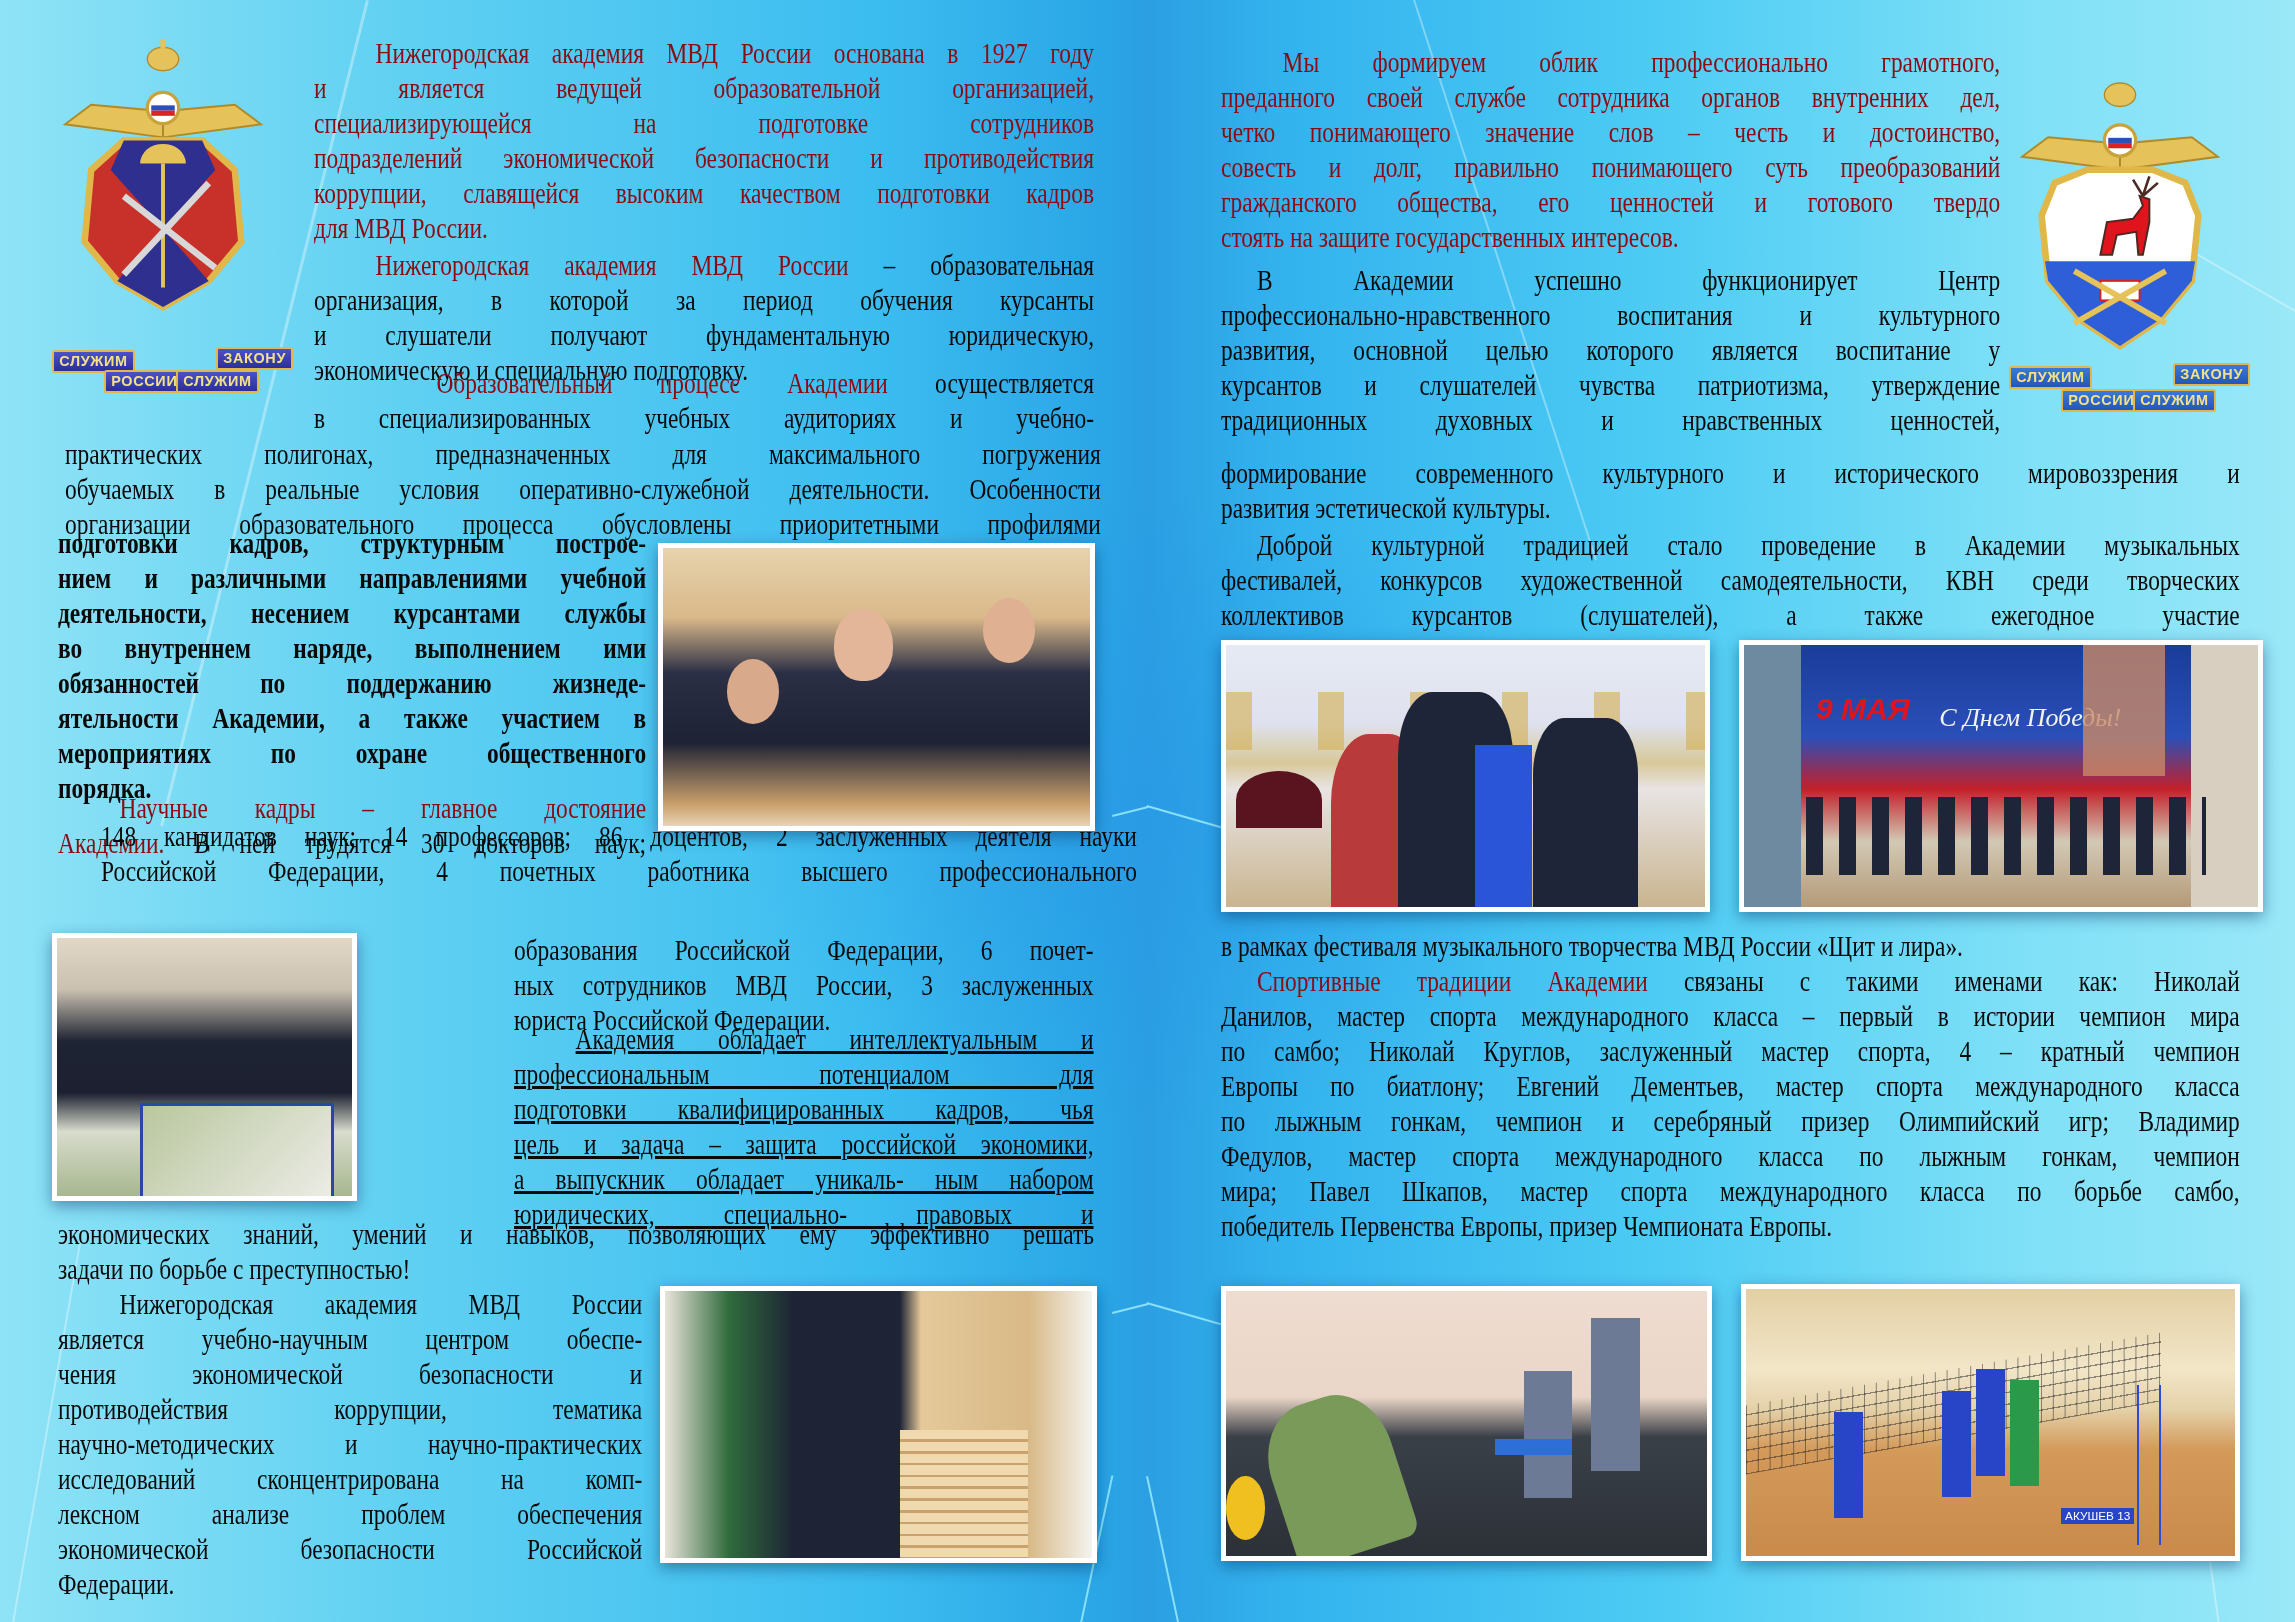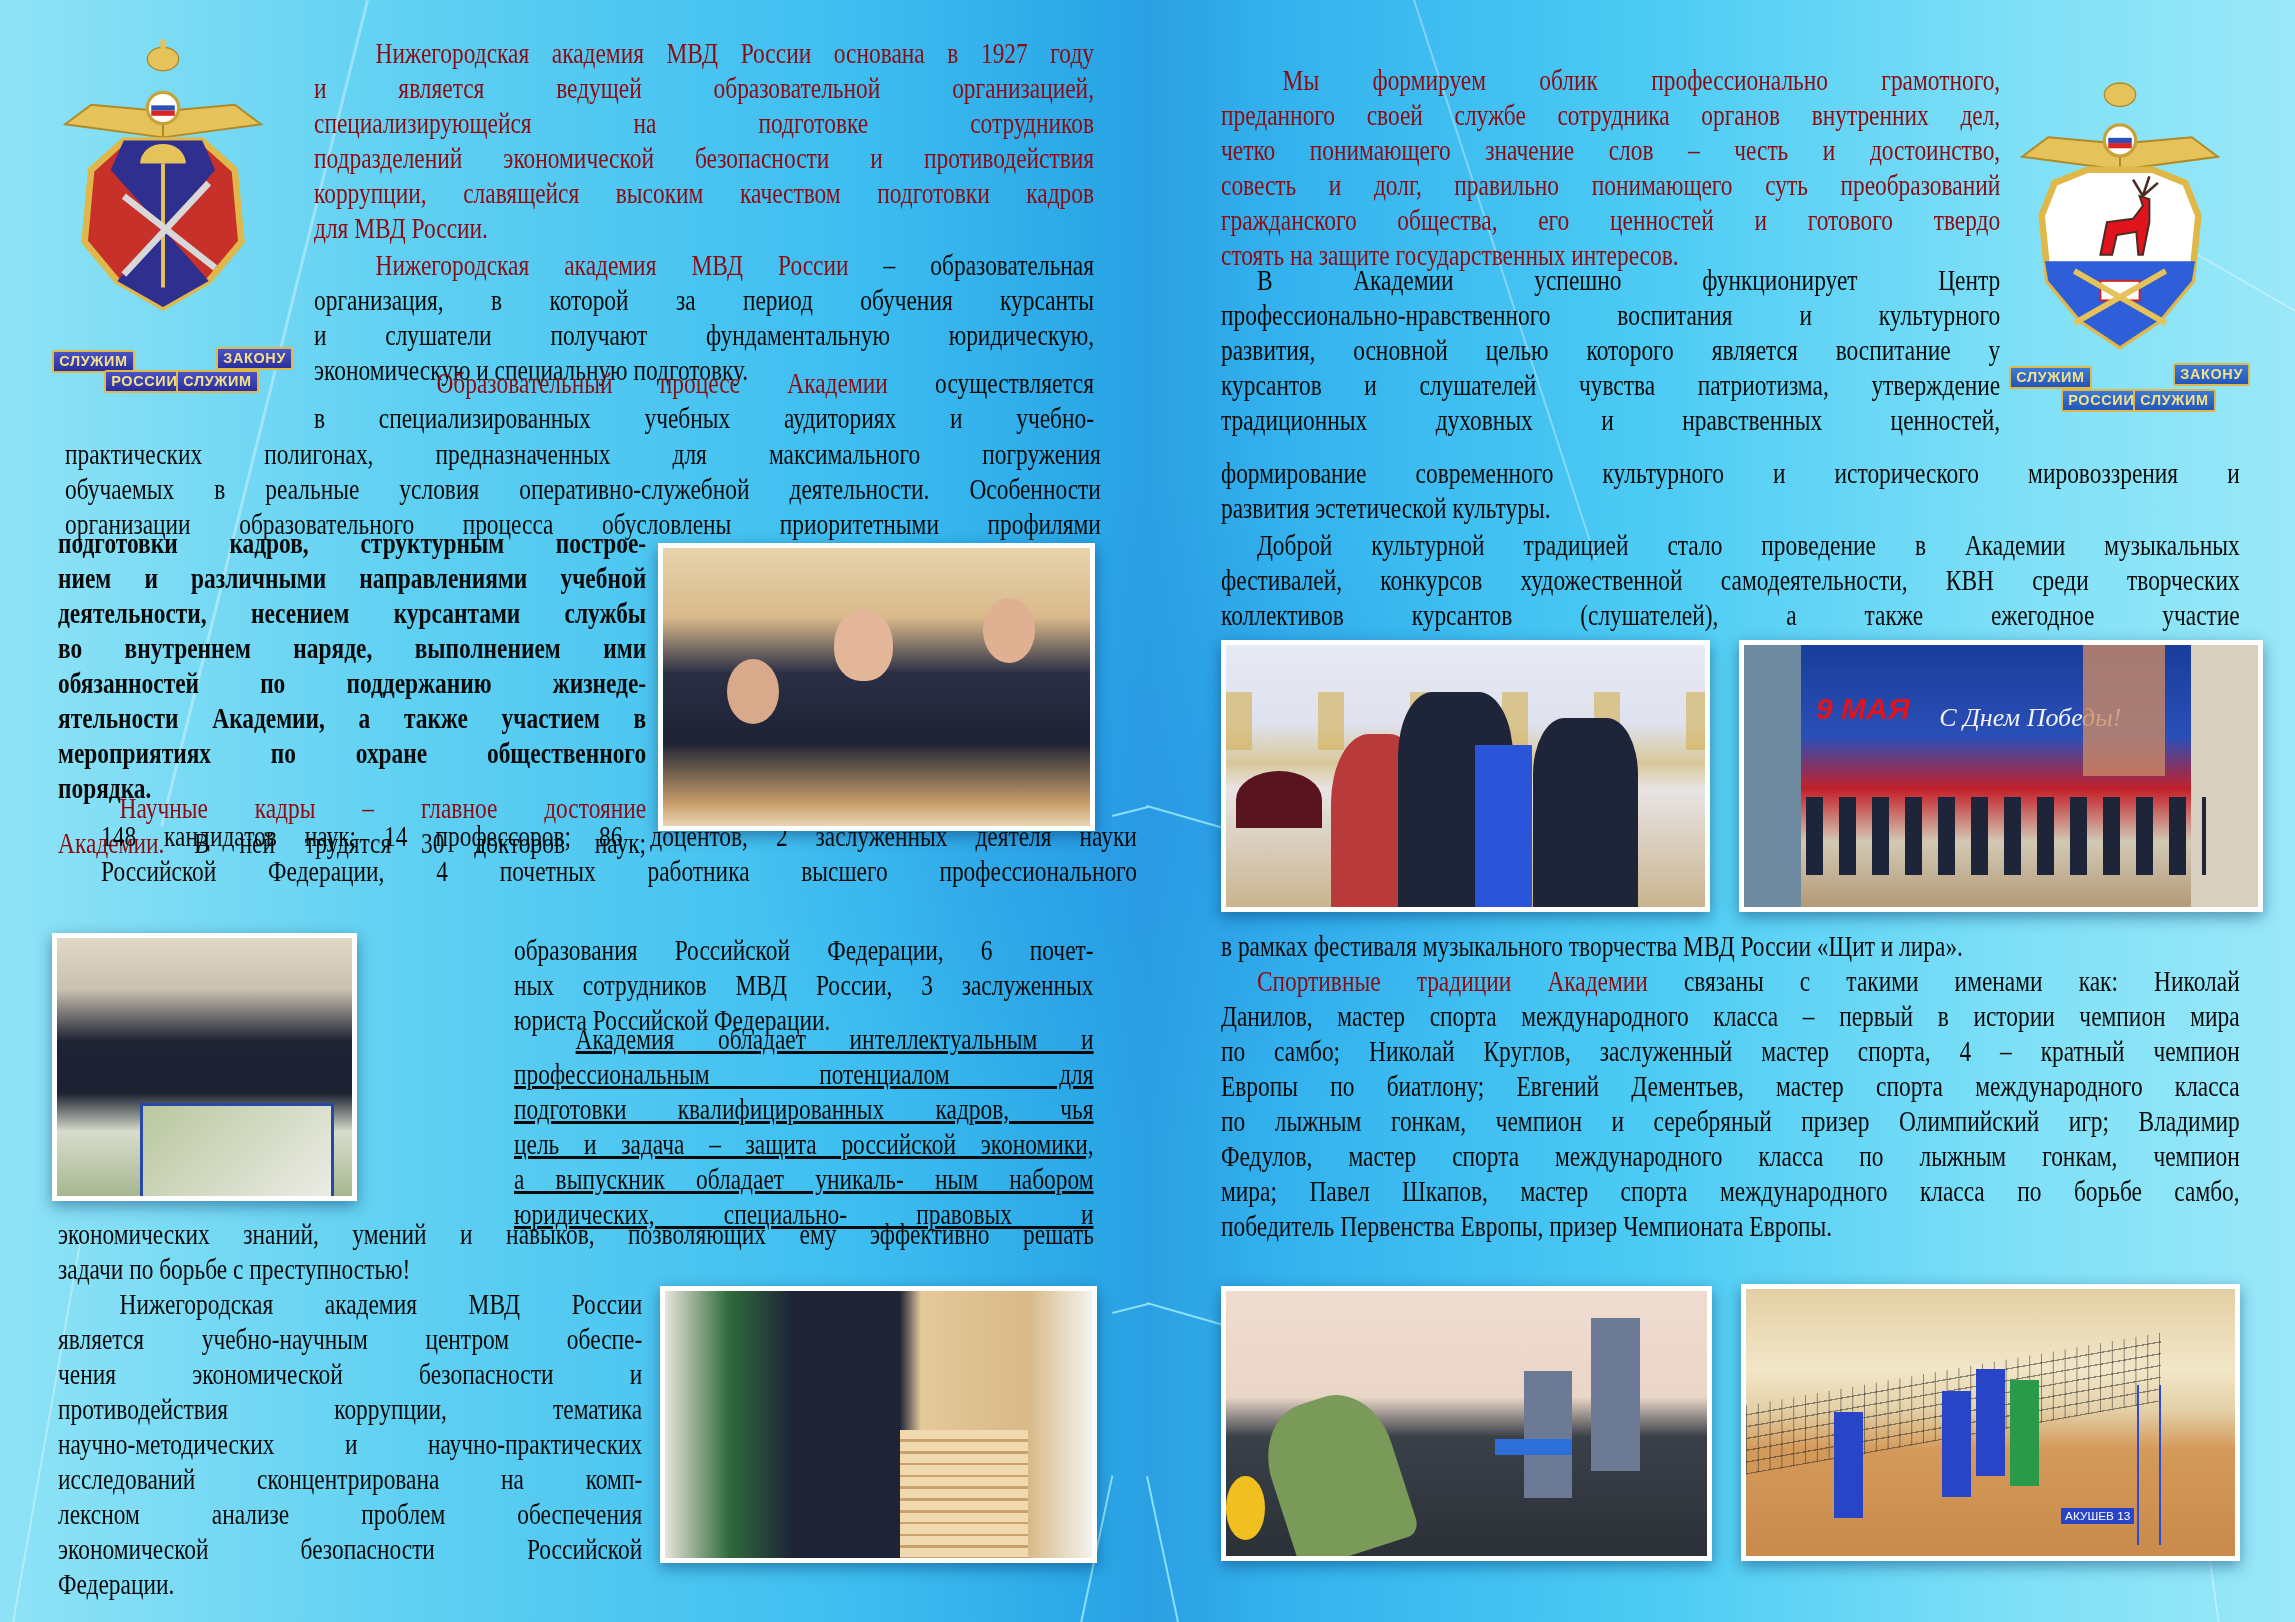--- a/index.html
+++ b/index.html
@@ -187,21 +187,21 @@
       <rect x="140" y="330" width="60" height="30" fill="#fff" stroke="#d02020" stroke-width="3"></rect>
       <line x1="100" y1="315" x2="240" y2="395" stroke="#e5c25a" stroke-width="9"></line>
       <line x1="240" y1="315" x2="100" y2="395" stroke="#e5c25a" stroke-width="9"></line>
     </svg>
     <div class="ribbon b2" style="left:0;top:301px;">СЛУЖИМ</div>
     <div class="ribbon b2" style="left:52px;top:324px;">РОССИИ</div>
     <div class="ribbon b2" style="left:124px;top:324px;">СЛУЖИМ</div>
     <div class="ribbon b2" style="left:164px;top:298px;">ЗАКОНУ</div>
   </div>
 
-  <div class="blk" style="left:1221px;top:62px;width:999px;">
+  <div class="blk" style="left:1221px;top:44px;width:999px;">
     <span class="ln ind"><span class="red">Мы формируем облик профессионально грамотного,</span></span>
     <span class="ln"><span class="red">преданного своей службе сотрудника органов внутренних дел,</span></span>
     <span class="ln"><span class="red">четко понимающего значение слов – честь и достоинство,</span></span>
     <span class="ln"><span class="red">совесть и долг, правильно понимающего суть преобразований</span></span>
     <span class="ln"><span class="red">гражданского общества, его ценностей и готового твердо</span></span>
     <span class="ln last"><span class="red">стоять на защите государственных интересов.</span></span>
   </div>
 
   <div class="blk" style="left:1221px;top:262px;width:999px;">
     <span class="ln ind" style="padding-left:46px;"><span>В Академии успешно функционирует Центр</span></span>

